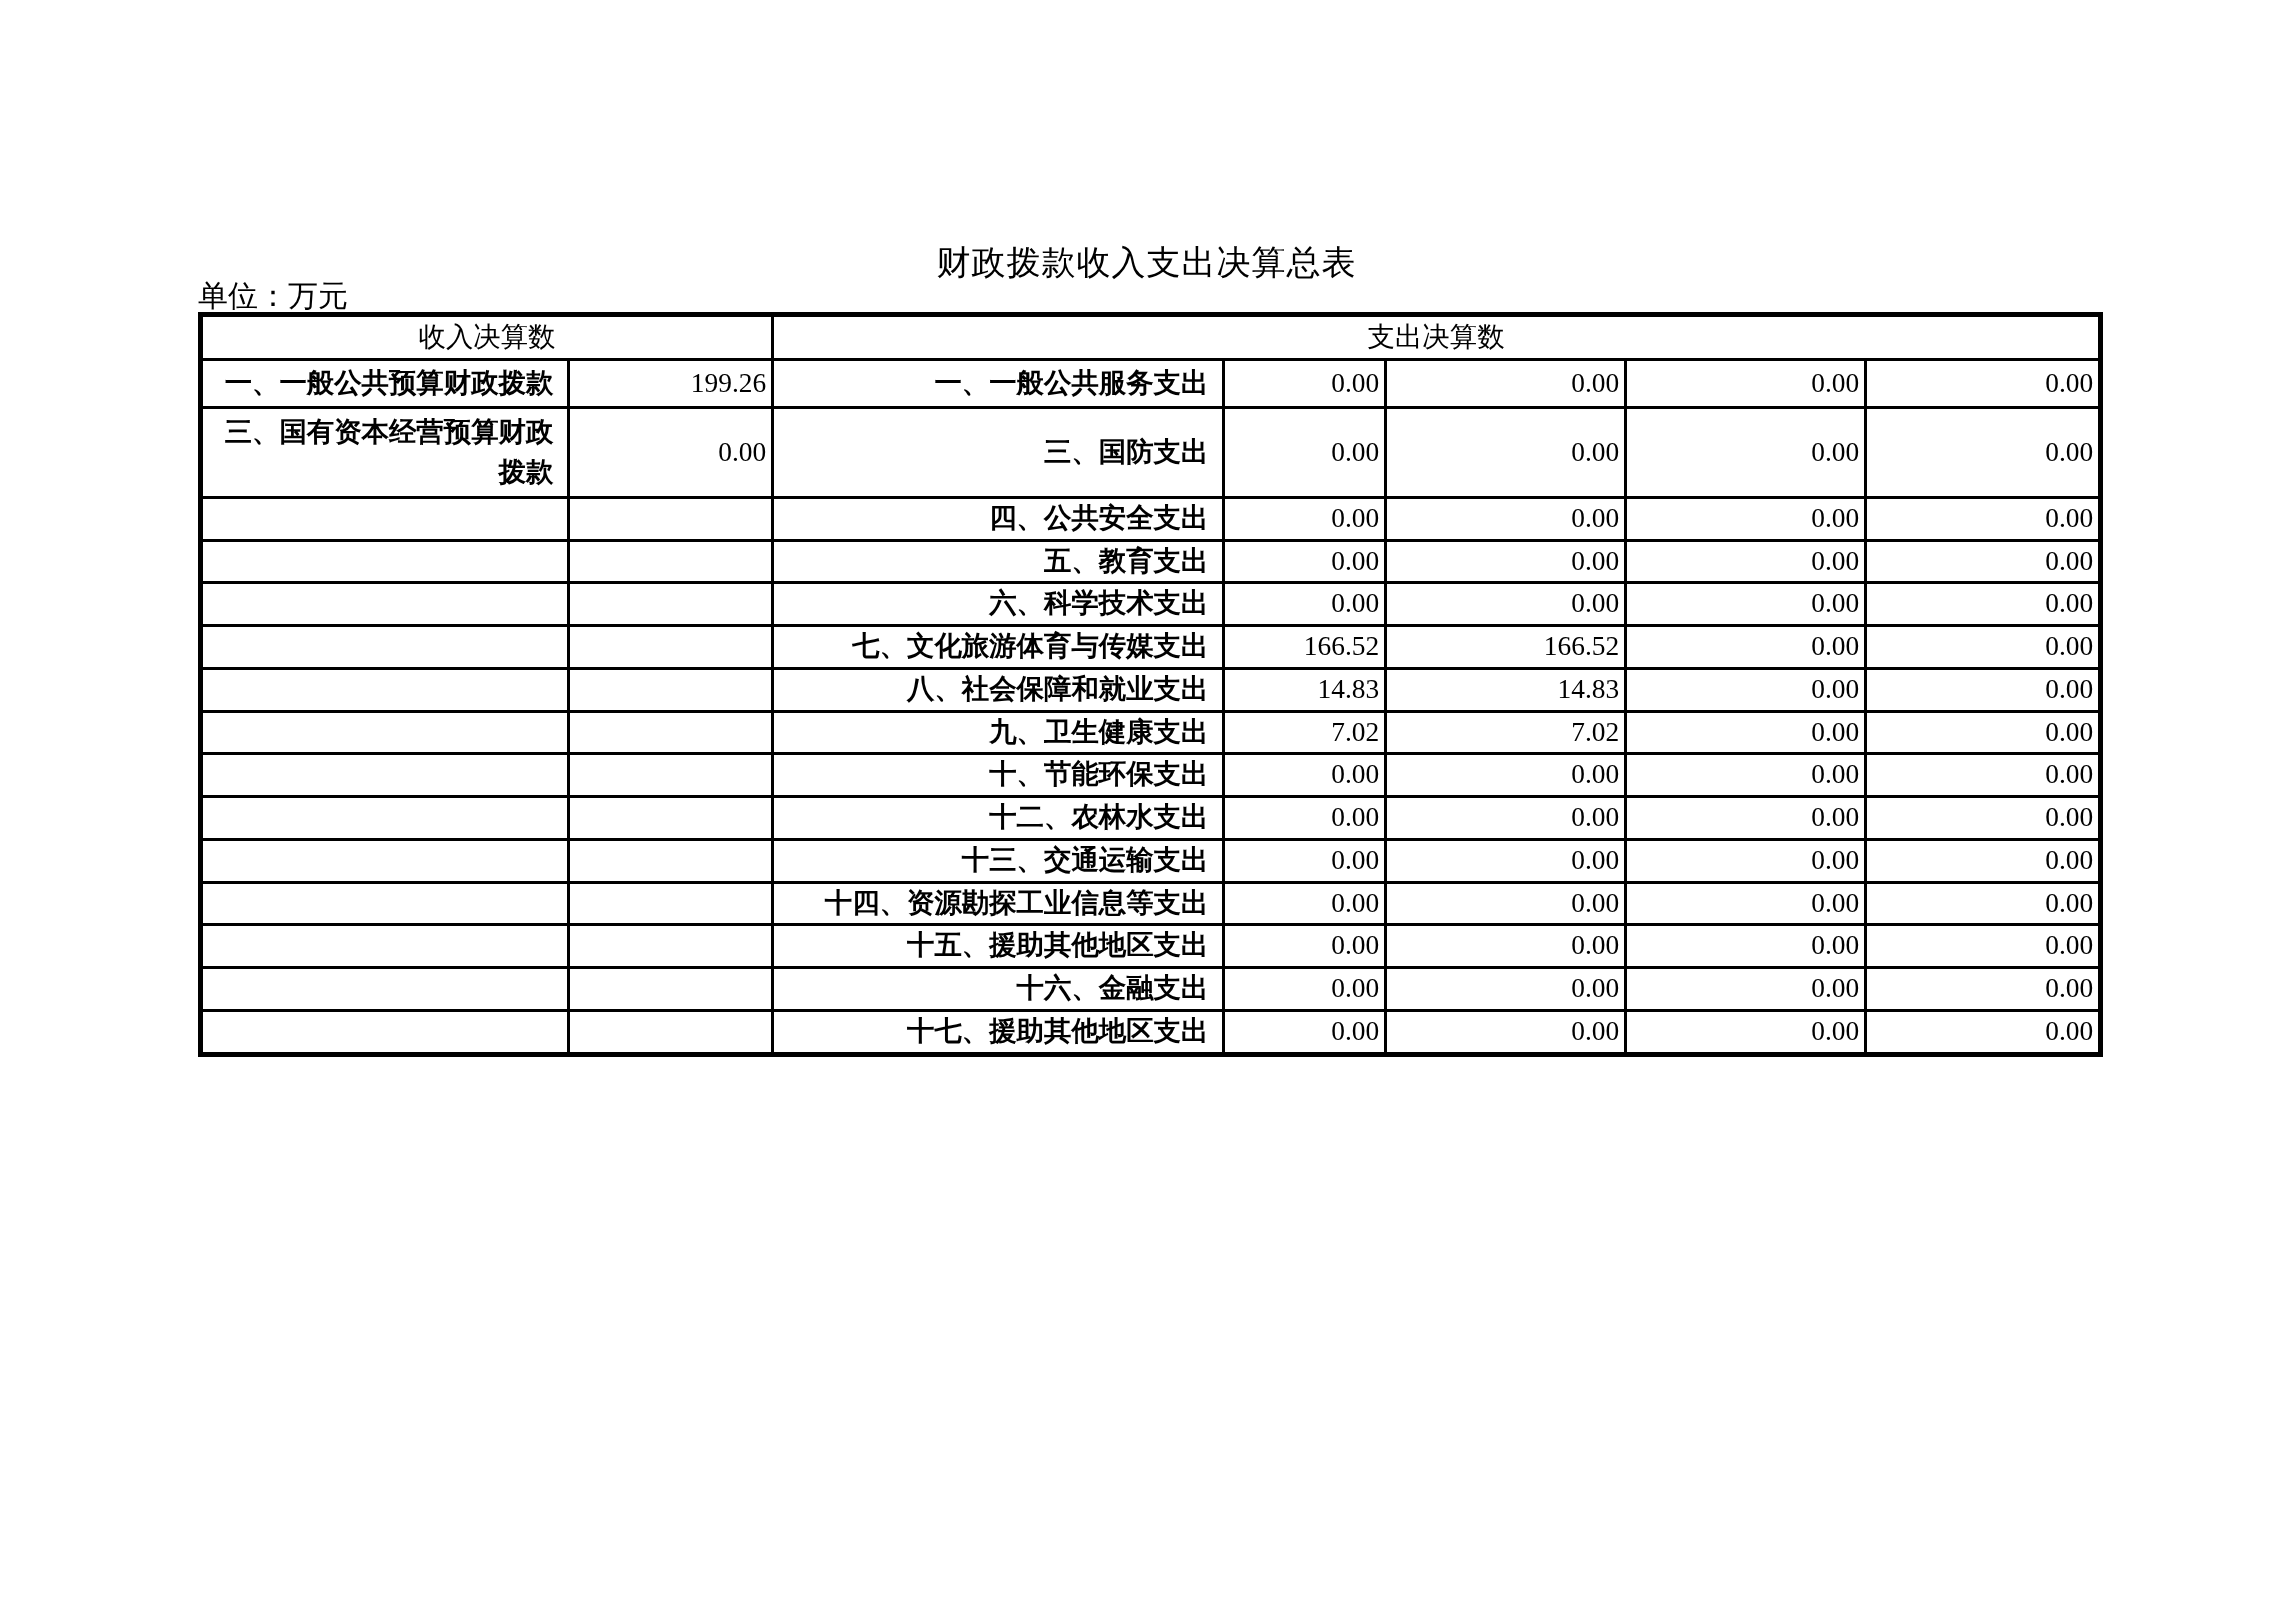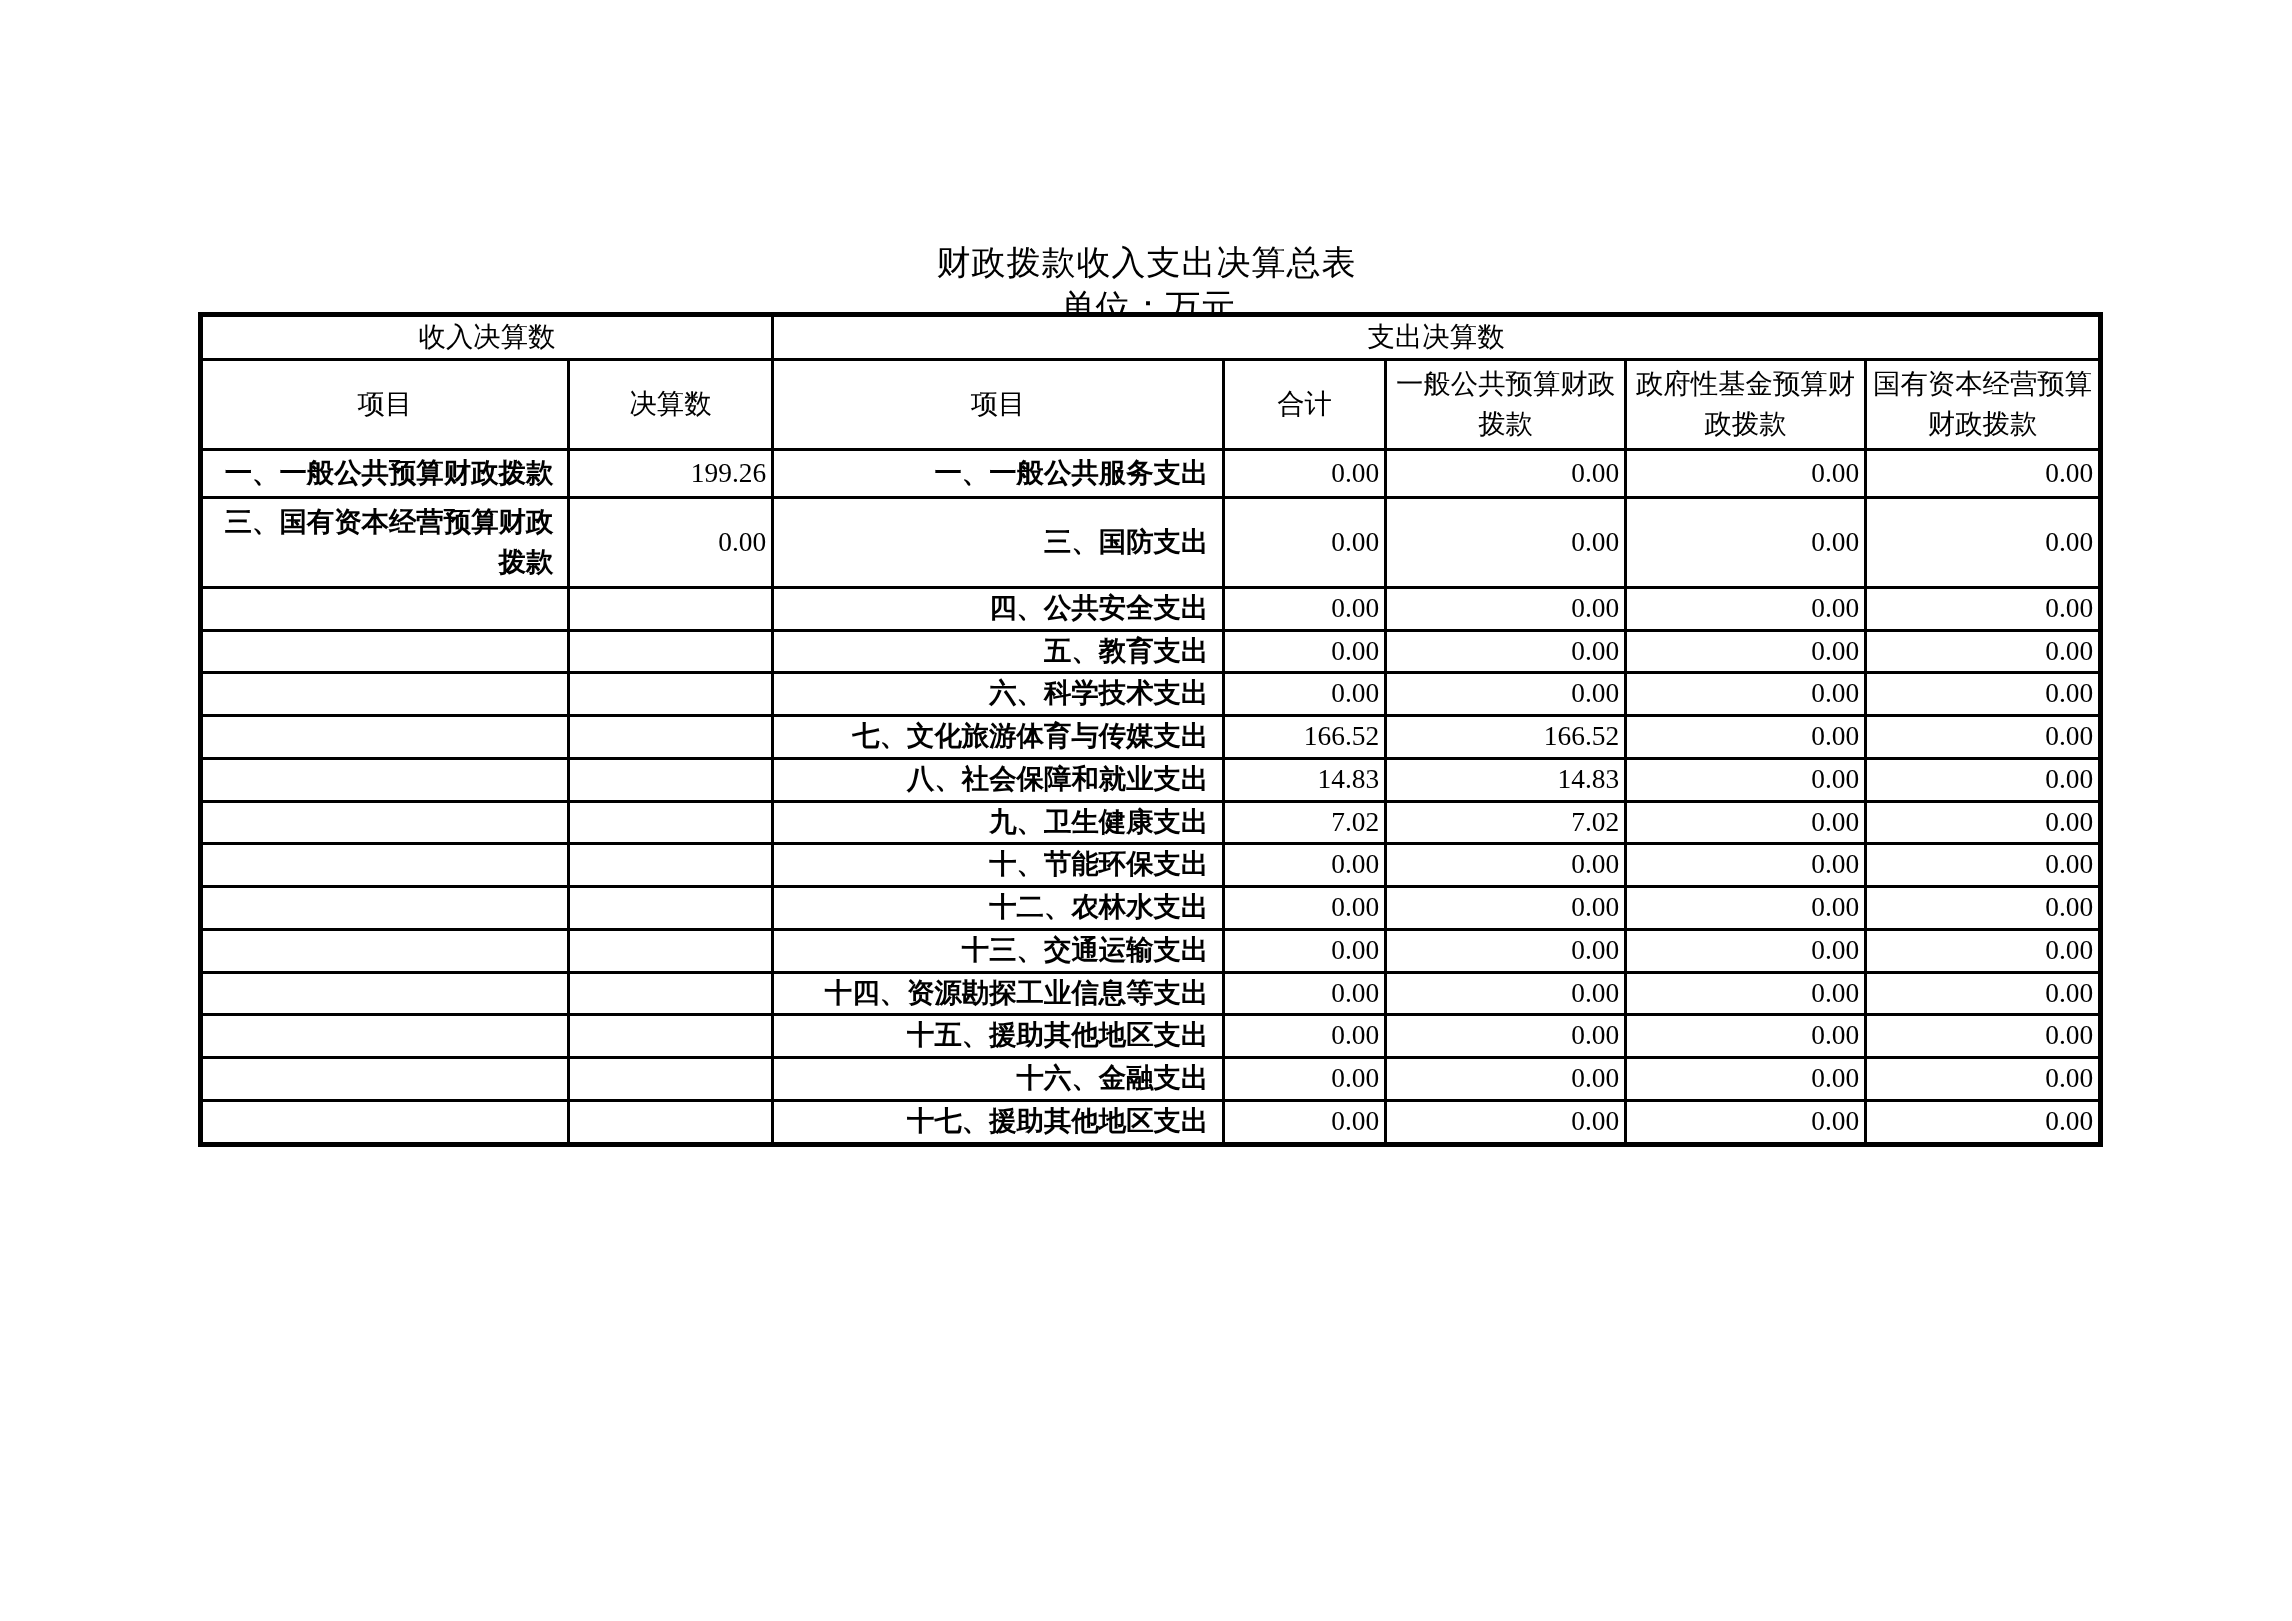--- a/index.html
+++ b/index.html
@@ -24,25 +24,24 @@
     font-size: 34px;
     line-height: 37px;
     letter-spacing: 1px;
     white-space: nowrap;
   }
   .unit-label {
     position: absolute;
     top: 279px;
     left: 198px;
     width: 1900px;
-    text-align: center;
-    font-size: 35px;
+    text-align: left;
+    font-size: 30px;
     line-height: 33px;
     white-space: nowrap;
-    margin-top: 12px;
   }
   table.fin-table {
     position: absolute;
     left: 198px;
     top: 312px;
     width: 1900px;
     table-layout: fixed;
     border-collapse: collapse;
     border: 5.9px solid #000000;
     background: #ffffff;
@@ -90,29 +89,20 @@
     <col style="width:162px">
     <col style="width:240px">
     <col style="width:240px">
     <col style="width:235px">
   </colgroup>
   <thead>
     <tr class="section-row">
       <th colspan="2">收入决算数</th>
       <th colspan="5">支出决算数</th>
     </tr>
-    <tr class="col-header-row">
-      <th>项目</th>
-      <th>决算数</th>
-      <th>项目</th>
-      <th>合计</th>
-      <th>一般公共预算财政拨款</th>
-      <th>政府性基金预算财政拨款</th>
-      <th>国有资本经营预算财政拨款</th>
-    </tr>
   </thead>
   <tbody>
       <tr class="row-first">
         <td class="item">一、一般公共预算财政拨款</td>
         <td class="num">199.26</td>
         <td class="item">一、一般公共服务支出</td>
         <td class="num">0.00</td>
         <td class="num">0.00</td>
         <td class="num">0.00</td>
         <td class="num">0.00</td>

